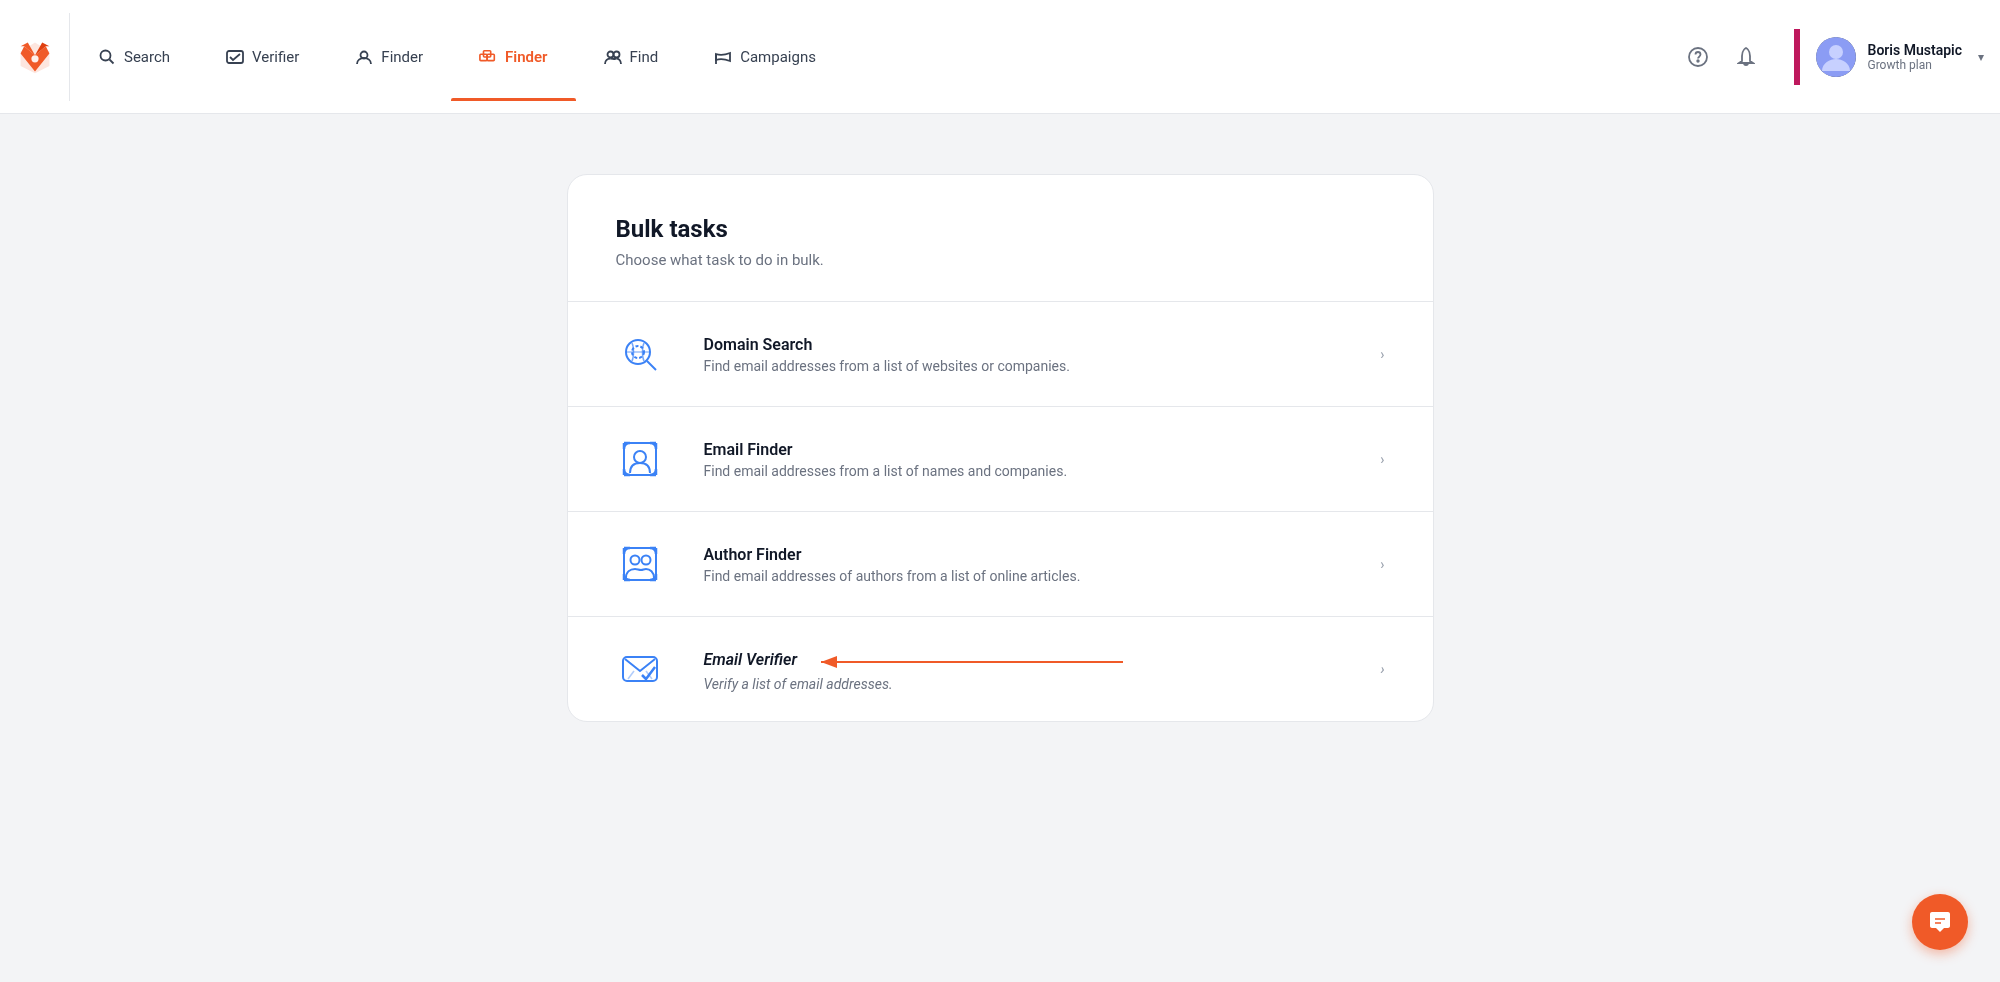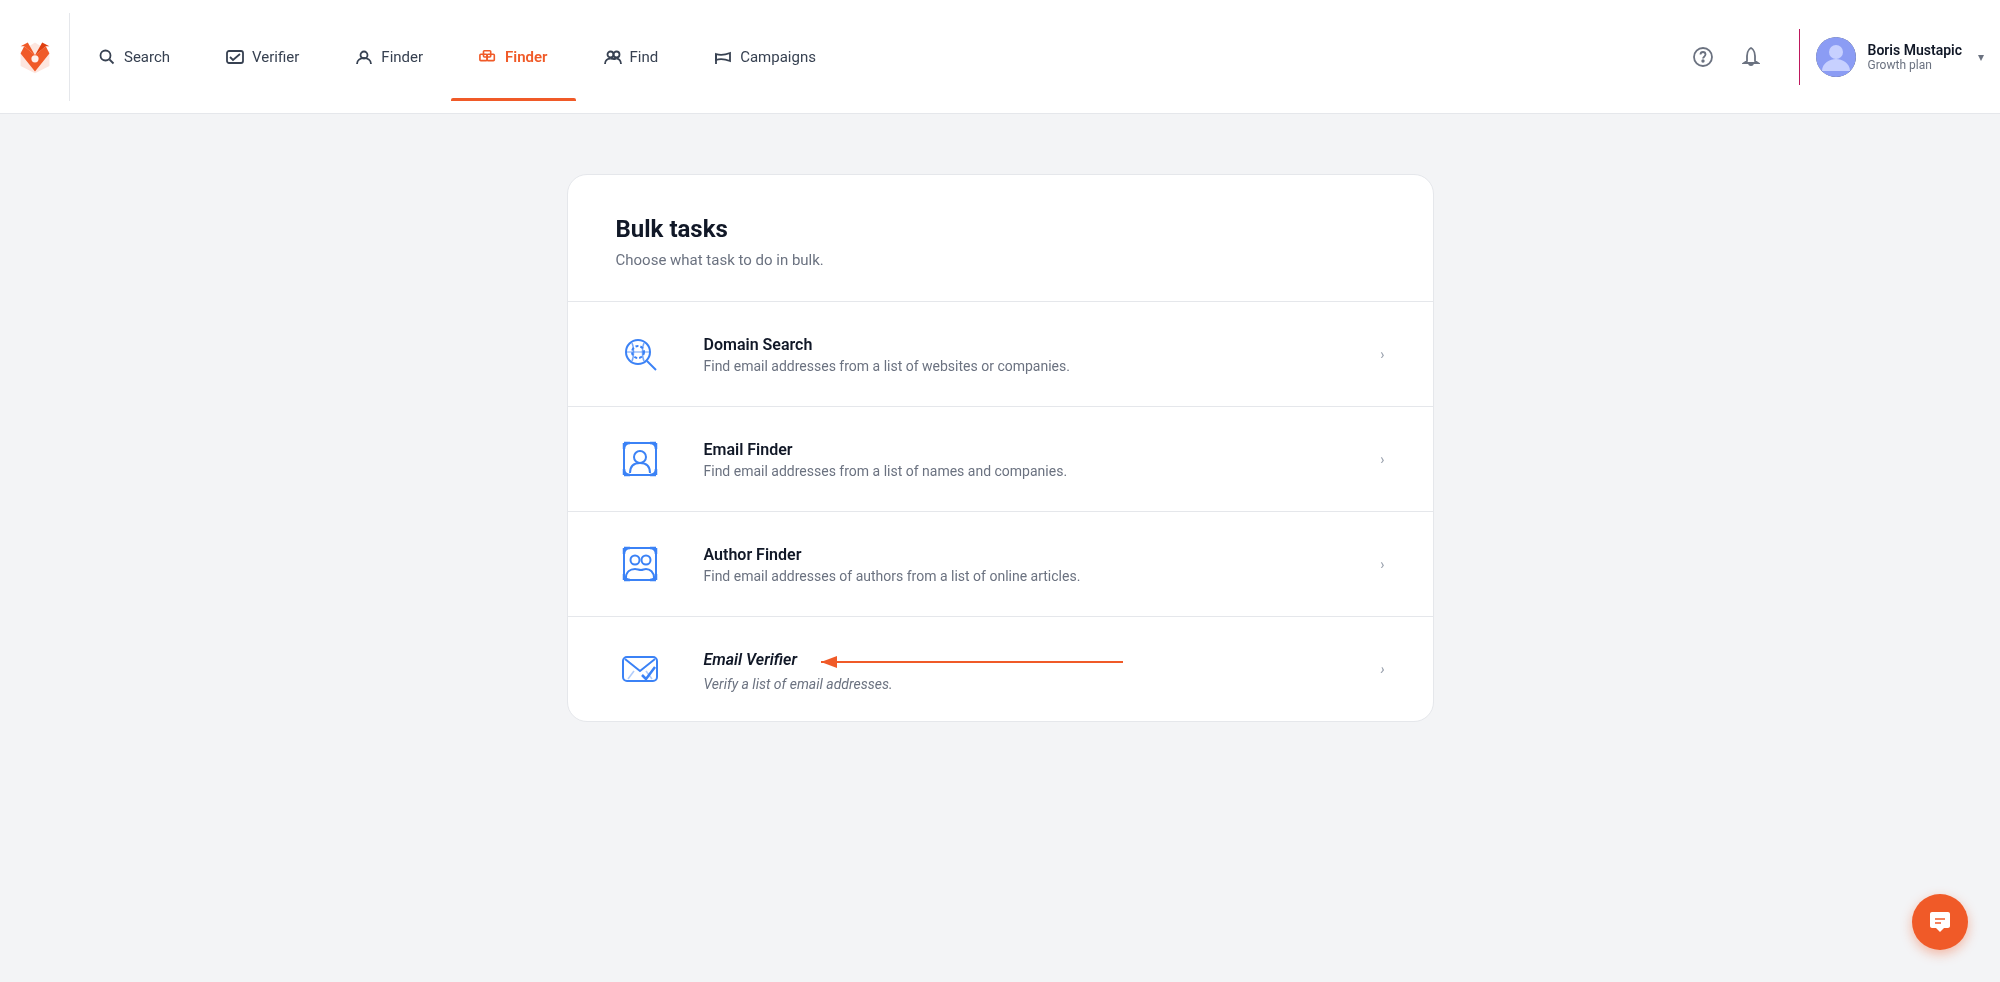--- a/index.html
+++ b/index.html
@@ -91,21 +91,21 @@
       justify-content: center;
       color: #6b7280;
       font-size: 18px;
     }
     .user-section {
       display: flex;
       align-items: center;
       gap: 12px;
       cursor: pointer;
       padding: 8px 16px;
-      border-left: 1px solid #be185d;
+      border-left: 6px solid #be185d;
       margin-left: 8px;
     }
     .avatar {
       width: 40px;
       height: 40px;
       border-radius: 50%;
       background: #d1d5db;
       overflow: hidden;
       display: flex;
       align-items: center;

